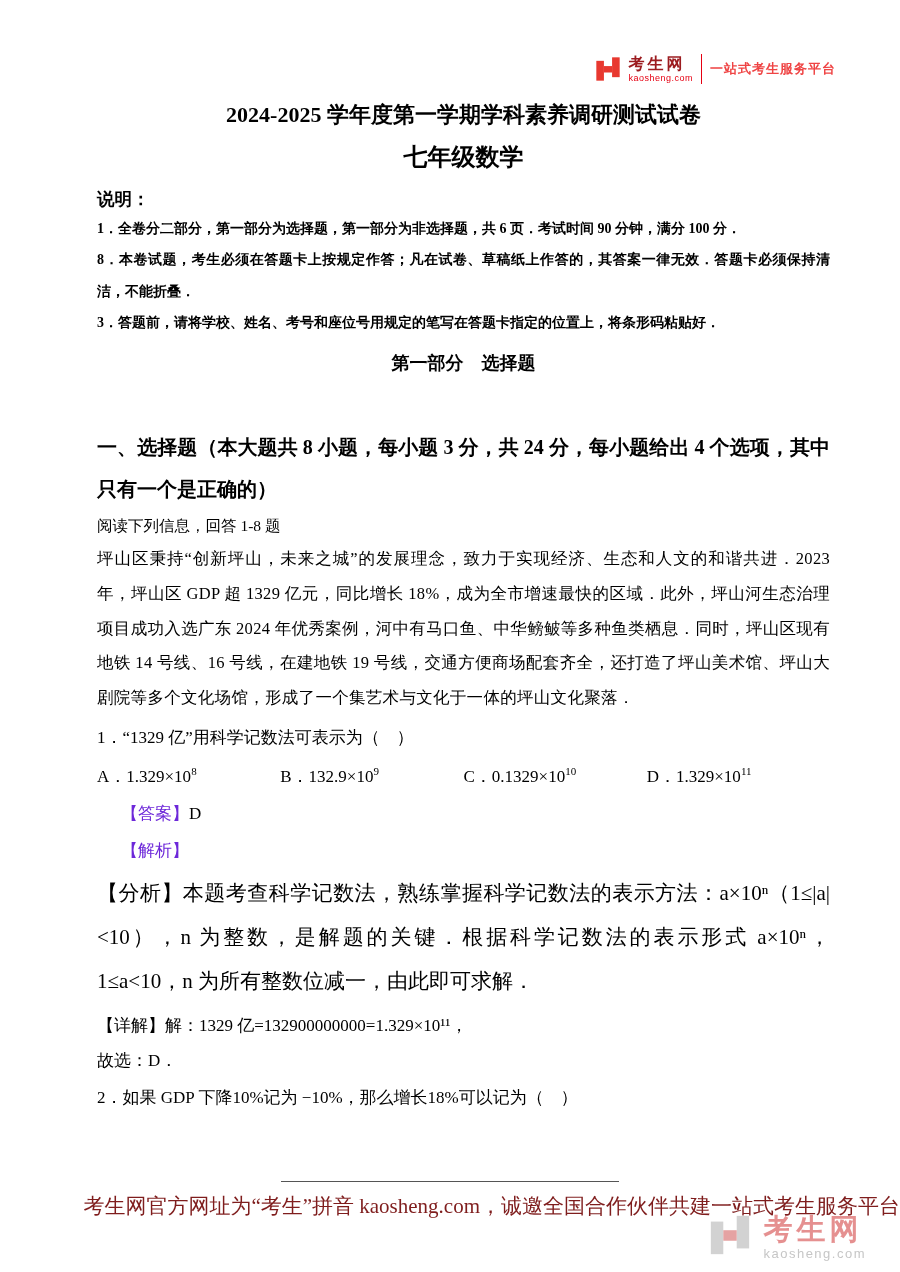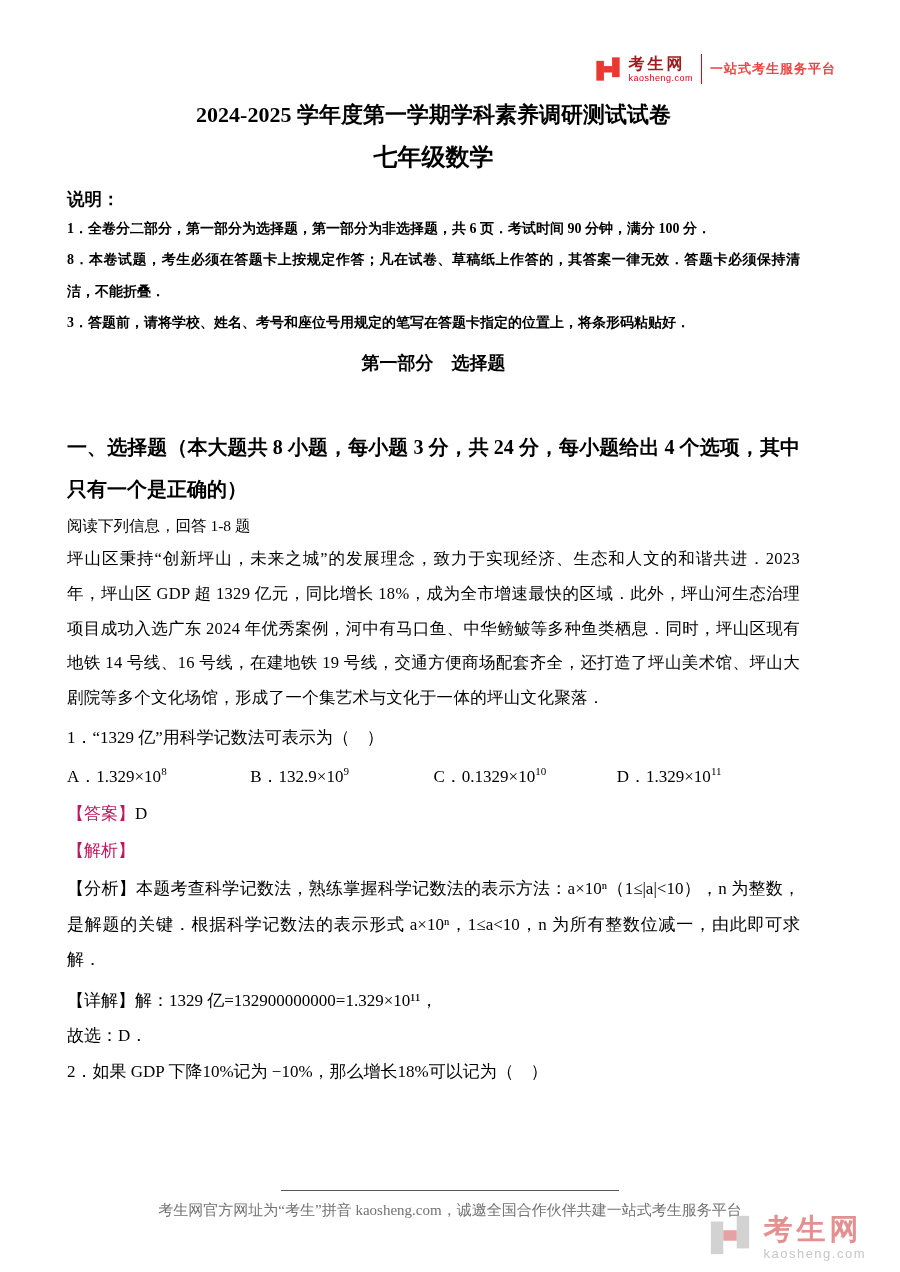--- a/index.html
+++ b/index.html
@@ -13,46 +13,46 @@
   
   .logo-top { position:absolute; top:54px; right:64px; display:flex; align-items:center; }
   .logo-icon svg { display:block; }
   .logo-col { margin-left:6px; text-align:left; }
   .logo-brand { font-family:"Liberation Sans",sans-serif; font-size:16px; font-weight:bold; color:#9c1c20; letter-spacing:3px; line-height:1.1; }
   .logo-domain { font-family:"Liberation Sans",sans-serif; font-size:9px; color:#e60012; letter-spacing:.5px; }
   .logo-divider { width:1px; height:30px; background:#e60012; margin:0 8px; }
   .logo-tagline { font-family:"Liberation Sans",sans-serif; font-size:13px; font-weight:bold; color:#ef4444; letter-spacing:1px; }
 
   
-  .content { position:absolute; top:100px; left:67px; width:733px; }
+  .content { position:absolute; top:100px; left:97px; width:733px; }
   .title    { text-align:center; font-size:22px; font-weight:bold; line-height:1.35; }
   .subtitle { text-align:center; font-size:24px; font-weight:bold; margin-top:12px; line-height:1.3; }
   .meta     { text-align:center; font-size:17px; font-weight:bold; margin-top:14px; line-height:1.4; }
   .instr-label { font-size:17.5px; font-weight:bold; margin-top:12px; line-height:1.6; }
   .instr-item  { font-size:14px; font-weight:bold; line-height:2.25; text-align:justify; }
   .part-heading { font-size:18px; font-weight:bold; text-align:center; margin-top:6px; line-height:2; }
   .section-heading { font-size:20px; font-weight:bold; line-height:2.1; text-align:justify;margin-top:45px; }
   .reading-note { font-size:15.5px; margin-top:3px; line-height:1.7; }
   .passage { font-size:16.5px; line-height:2.1; text-align:justify; margin-top:3px; letter-spacing:.3px; }
   .stem { font-size:17px; margin-top:9px; line-height:1.7; }
   .options { display:flex; margin-top:10px; font-size:17px; line-height:1.5; }
   .option { width:25%; white-space:nowrap; }
   .option sup { font-size:11px; }
   .answer-line { margin-top:11px; font-size:17px; line-height:1.6; }
-  .blue { color:#be185d; }
+  .blue { color:#6d28d9;margin-left:24px; }
   .analysis-line { margin-top:9px; font-size:17px; line-height:1.6; }
-  .analysis { margin-top:7px; font-size:17px; line-height:2.1; text-align:justify; }
+  .analysis { margin-top:7px; font-size:21px; line-height:2.1; text-align:justify; }
   .detail { margin-top:7px; font-size:17px; line-height:1.9; }
   .conclusion { margin-top:5px; font-size:17px; line-height:1.6; }
   .q2-stem { margin-top:9px; font-size:17px; line-height:1.7; }
 
   
   .footer { position:absolute; left:0; right:0; bottom:52px; text-align:center; }
   .footer-line { width:338px; margin:0 auto 10px auto; border-top:1px solid #555; height:0; }
-  .footer-text { font-size:15px; color:#737373; }
+  .footer-text { font-size:21px; color:#7f1d1d;text-align:right; }
 
   
   .watermark { position:absolute; right:34px; bottom:10px; display:flex; align-items:center; }
   .wm-col { margin-left:10px; }
   .wm-brand { font-family:"Liberation Sans",sans-serif; font-size:29px; font-weight:bold; color:#e59090; letter-spacing:4px; line-height:1.15; }
   .wm-domain { font-family:"Liberation Sans",sans-serif; font-size:13px; color:#c6c6c6; letter-spacing:1.5px; }
 </style>
 </head>
 <body>
 

